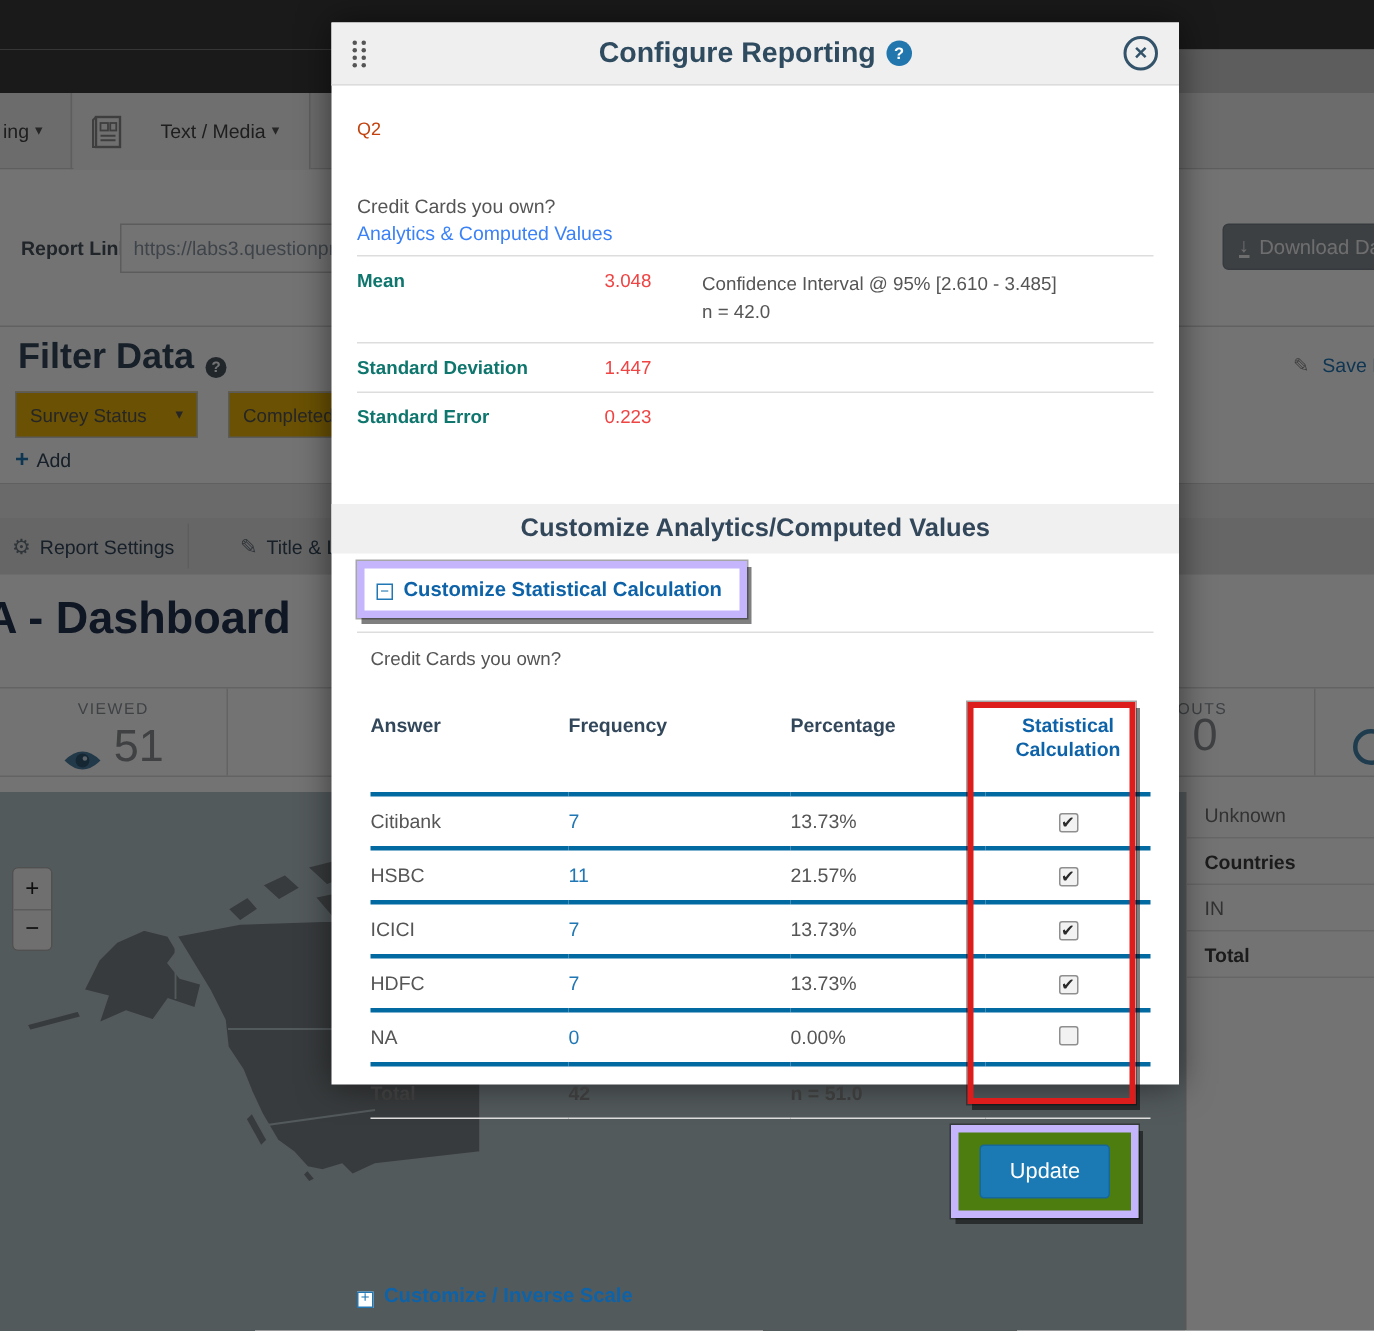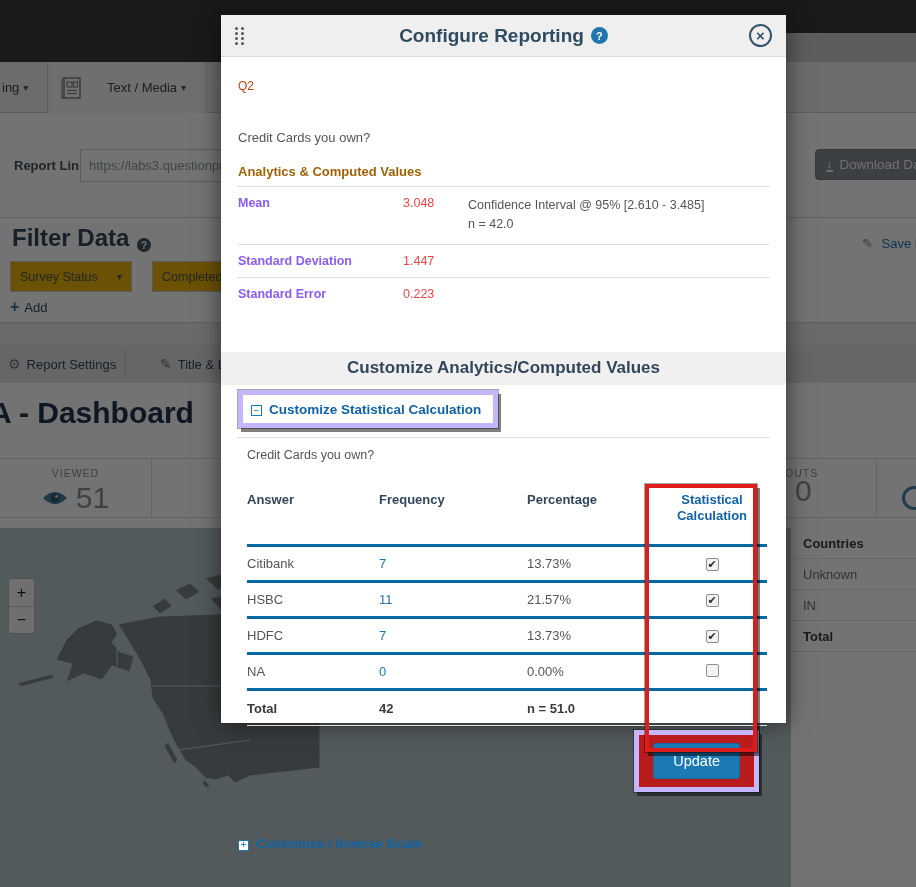--- a/index.html
+++ b/index.html
@@ -56,21 +56,21 @@
   .tab .ticon { color:#6b7680; margin-right:6px; font-size:14px; }
 
   .h1 { position:absolute; left:-10px; top:396px; font-size:30px; font-weight:bold; color:#223350; }
 
   .stats { position:absolute; left:0; top:458px; width:916px; height:60px; background:#fff;
            border-top:1px solid #dcdcdc; border-bottom:1px solid #dcdcdc; }
   .scell { position:absolute; top:0; height:100%; }
   .scell1 { left:0; width:152px; border-right:1px solid #dcdcdc; }
   .scell2 { left:152px; width:198px; border-right:1px solid #dcdcdc; }
   .slabel { text-align:center; font-size:10.5px; letter-spacing:1px; color:#8a9298; margin-top:8px; }
-  .sval { display:flex; align-items:center; justify-content:center; gap:8px; margin-top:2px; }
+  .sval { display:flex; align-items:flex-end; justify-content:center; gap:8px; margin-top:2px; }
   .snum { font-size:30px; color:#8c9094; }
   .stats .vline { position:absolute; left:876px; top:0; height:100%; border-left:1px solid #dcdcdc; }
   .do-label { position:absolute; left:747px; top:8px; font-size:10.5px; letter-spacing:1px; color:#8a9298; }
   .do-num  { position:absolute; left:795px; top:15px; font-size:30px; color:#8c9094; }
   .do-icon { position:absolute; left:770px; top:22px; }
   .globe-icon { position:absolute; left:902px; top:27px; width:24px; height:24px;
                 border:3px solid #4586ae; border-radius:50%; }
   .clock-icon { position:absolute; left:205px; top:27px; width:22px; height:22px;
                 border:2px solid #48799f; border-radius:50%; }
   .clock-icon::before { content:""; position:absolute; left:7px; top:-5px; width:4px; height:3px; background:#48799f; }
@@ -99,24 +99,24 @@
   .m-help { width:17px; height:17px; border-radius:50%; background:#2176ae; color:#fff; font-size:11px;
             font-weight:bold; display:inline-flex; align-items:center; justify-content:center; margin-left:7px; }
   .drag { position:absolute; left:14px; top:12px; display:grid; grid-template-columns:repeat(2,4px); gap:2px; }
   .drag i { width:3px; height:3px; border-radius:50%; background:#555; }
   .m-close { position:absolute; right:14px; top:9px; width:23px; height:23px; border:2px solid #33536b;
              border-radius:50%; color:#33536b; font-size:15px; font-weight:bold; line-height:19px;
              text-align:center; }
   .m-body { position:relative; padding:0 17px; }
   .qcode { margin-top:22px; font-size:12px; color:#c2410c; }
   .qtext { margin-top:37px; font-size:13px; color:#555; }
-  .aheading { margin-top:19px; font-size:13px; font-weight:bold; color:#a16207; padding-bottom:7px; }
+  .aheading { margin-top:3px; font-size:13px; font-weight:normal; color:#3b82f6; padding-bottom:7px; }
   .arow { display:flex; border-top:1px solid #ddd; padding:9px 0; font-size:12.5px; }
   .arow:first-of-type { border-top:1px solid #b9b9b9; }
-  .arow .al { flex:0 0 165px; font-weight:bold; color:#8b5cf6; }
+  .arow .al { flex:0 0 165px; font-weight:bold; color:#0f766e; }
   .arow .av { flex:0 0 45px; text-align:left; color:#ef4444; }
   .arow .ax { margin-left:20px; color:#555; line-height:1.55; }
   .secbar { margin:42px -17px 0; height:33px; background:#f0f0f0; display:flex; align-items:center;
             justify-content:center; font-size:17px; font-weight:bold; color:#33475b; }
   .redbox { display:inline-block; border:5px solid #c4b5fd;
             box-shadow:0 0 0 1px rgba(0,0,0,0.35), 3px 4px 0 rgba(0,0,0,0.5); }
   .linkwrap { margin-top:5px; padding:5px 12px 5px 8px; }
   .blink { font-size:13.5px; font-weight:bold; color:#0e63a8; white-space:nowrap; }
   .expico { display:inline-flex; width:11px; height:11px; border:1px solid #2077b4; color:#2077b4;
             align-items:center; justify-content:center; font-size:10px; line-height:10px;
@@ -133,21 +133,21 @@
   .dtab td.freq { color:#2077b4; }
   .dtab td.ctr { text-align:center; }
   .dtab tr.total td { font-weight:bold; color:#3a3a3a; border-bottom:1px solid #ddd; }
   .cb { width:13px; height:13px; border:1px solid #8f8f8f; border-radius:2px; background:#f2f2f2;
         display:inline-flex; align-items:center; justify-content:center; font-size:11px; color:#2b2b2b; }
   .cb.checked::after { content:"✔"; }
   .col-annot { position:absolute; left:407px; top:-2px; width:112px; height:268px;
                border:4px solid #dd1c1c; box-shadow:0 0 0 1px rgba(0,0,0,0.35), 3px 4px 0 rgba(0,0,0,0.5);
                pointer-events:none; }
   .updrow { display:flex; justify-content:flex-end; margin-top:4px; padding-right:10px; }
-  .updwrap { padding:8px 14px; background:#b91c1c; }
+  .updwrap { padding:8px 14px; background:#4d7c0f; }
   .upd-btn { background:#1b79b4; color:#fff; border:1px solid #16689c; border-radius:3px;
              font-size:14.5px; padding:9px 19px; font-family:inherit; }
   .morelinks { margin-top:44px; }
   .morelinks .blink { display:block; margin-bottom:13px; }
 </style>
 </head>
 <body>
 
 <div class="screen">
 
@@ -268,22 +268,22 @@
           <path d="M178,222 L250,212"></path>
         </g>
       </svg>
       <div class="zoomctl">
         <div class="zbtn">+</div>
         <div class="zbtn">−</div>
       </div>
     </div>
 
     <div class="countries">
+      <div class="crow">Unknown</div>
       <div class="crow bold">Countries</div>
-      <div class="crow">Unknown</div>
       <div class="crow">IN</div>
       <div class="crow bold">Total</div>
     </div>
   </div>
 
   <div class="overlay"></div>
 
   <div class="modal">
     <div class="m-head">
       <span class="drag">
@@ -357,20 +357,26 @@
               <td>13.73%</td>
               <td class="ctr"><span class="cb checked"></span></td>
             </tr>
             <tr>
               <td>HSBC</td>
               <td class="freq">11</td>
               <td>21.57%</td>
               <td class="ctr"><span class="cb checked"></span></td>
             </tr>
             <tr>
+              <td>ICICI</td>
+              <td class="freq">7</td>
+              <td>13.73%</td>
+              <td class="ctr"><span class="cb checked"></span></td>
+            </tr>
+            <tr>
               <td>HDFC</td>
               <td class="freq">7</td>
               <td>13.73%</td>
               <td class="ctr"><span class="cb checked"></span></td>
             </tr>
             <tr>
               <td>NA</td>
               <td class="freq">0</td>
               <td>0.00%</td>
               <td class="ctr"><span class="cb"></span></td>

